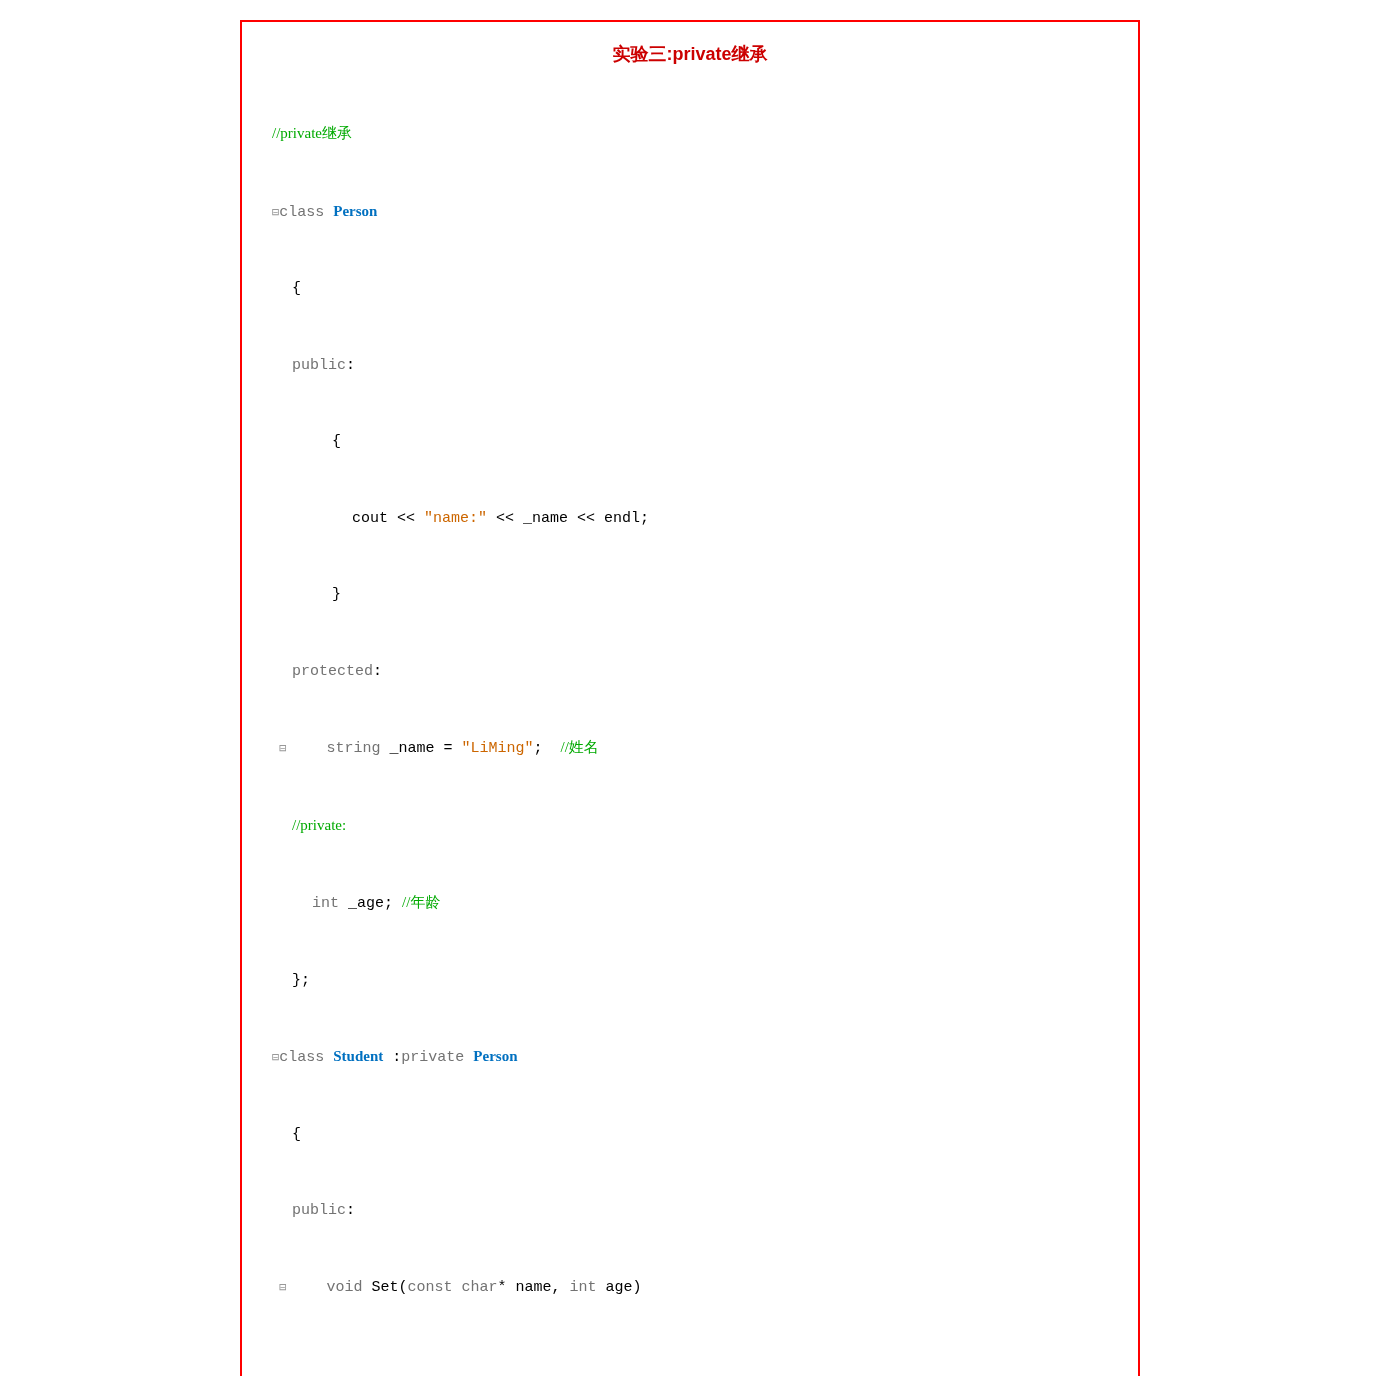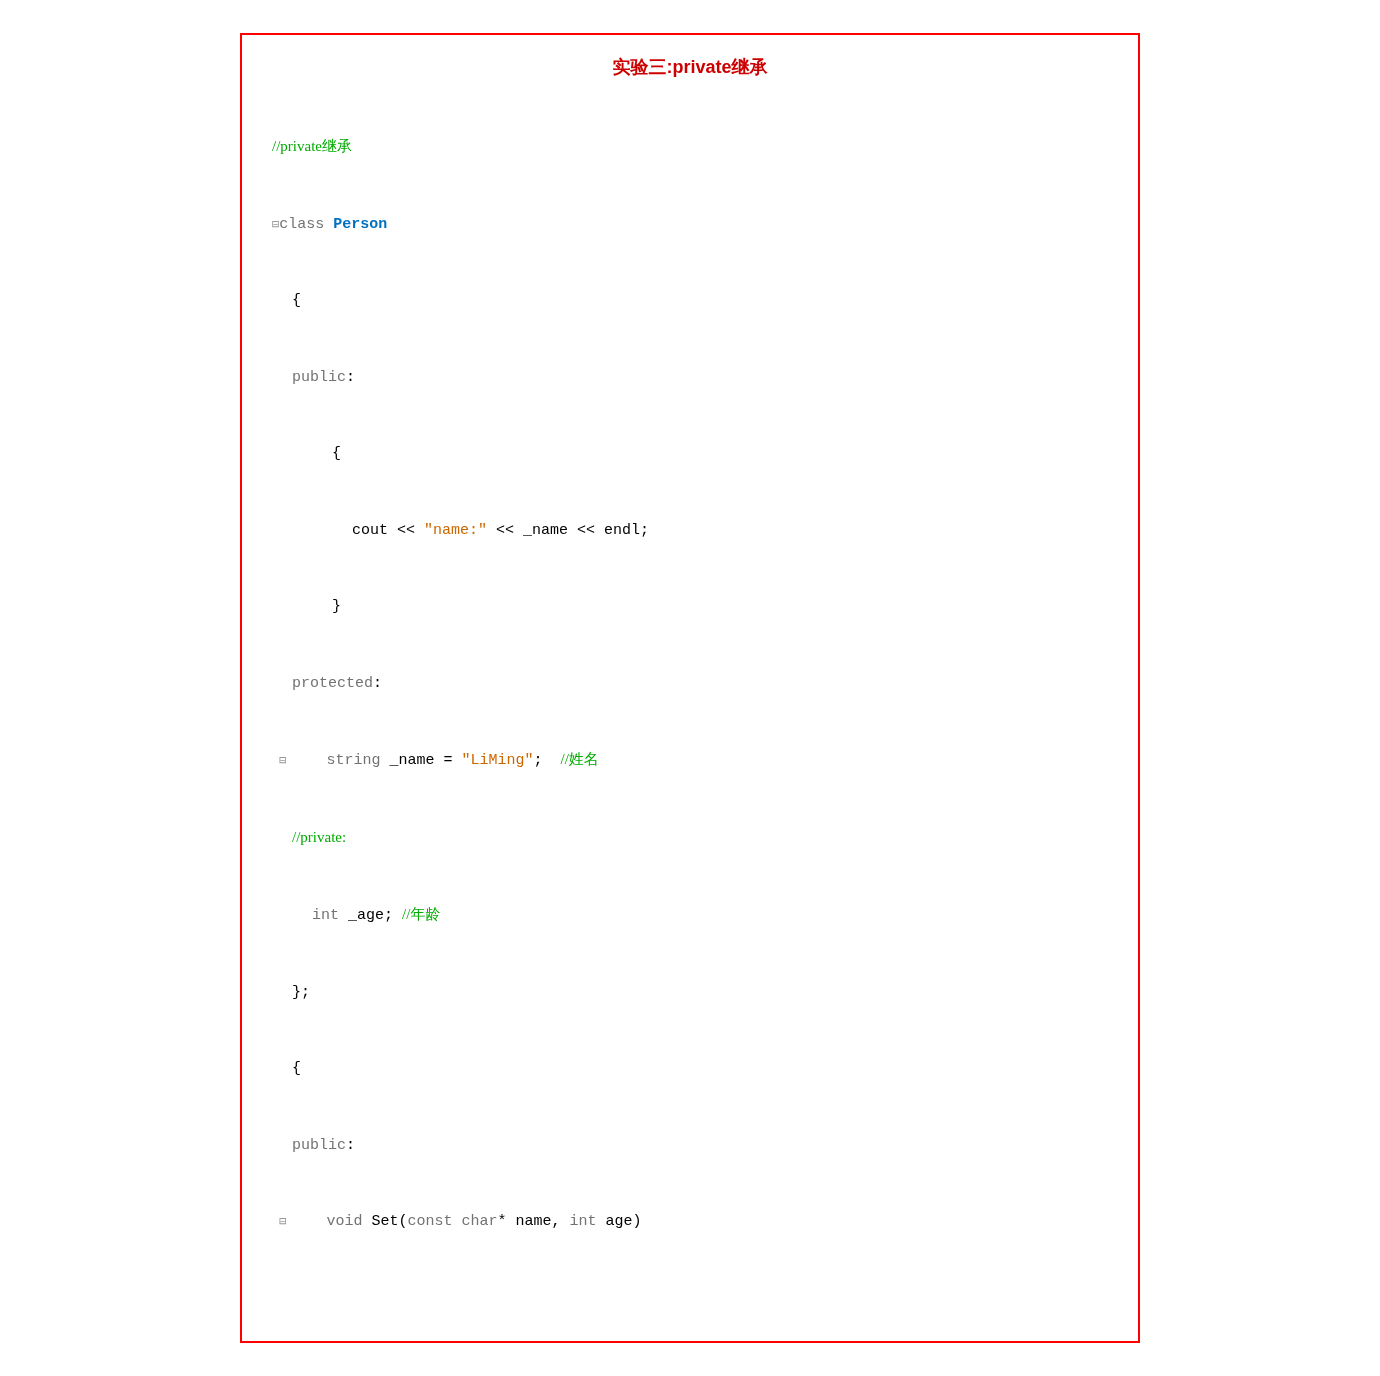--- a/index.html
+++ b/index.html
@@ -27,21 +27,21 @@
     .title {
       color: #cc0000;
       font-size: 18px;
       font-weight: bold;
       font-family: Arial, sans-serif;
       margin-bottom: 4px;
       text-align: center;
     }
     .comment { color: #00aa00; font-family: Liberation Serif, serif; }
     .keyword-blue { color: #737373; }
-    .class-name { color: #0070c0; font-weight: bold; }
+    .class-name { color: #0070c0; font-weight: bold; font-family: Liberation Serif, serif; }
     .normal { color: #000; }
     .string-val { color: #cc6600; }
     .line { display: block; }
     .indent1 { display: inline-block; width: 20px; }
     .indent2 { display: inline-block; width: 40px; }
     .indent3 { display: inline-block; width: 60px; }
     .indent4 { display: inline-block; width: 80px; }
     .fold-mark { color: #999; font-size: 12px; }
   </style>
 </head>
@@ -56,19 +56,20 @@
     <span class="line"><span class="indent1"></span><span class="normal">{</span></span>
     <span class="line"><span class="indent1"></span><span class="keyword-blue">public</span><span class="normal">:</span></span>
     <span class="line"><span class="indent3"></span><span class="normal">{</span></span>
     <span class="line"><span class="indent4"></span><span class="normal">cout &lt;&lt; </span><span class="string-val">"name:"</span><span class="normal"> &lt;&lt; _name &lt;&lt; endl;</span></span>
     <span class="line"><span class="indent3"></span><span class="normal">}</span></span>
     <span class="line"><span class="indent1"></span><span class="keyword-blue">protected</span><span class="normal">:</span></span>
     <span class="line"><span class="fold-mark"> ⊟</span><span class="indent2"></span><span class="keyword-blue">string</span> <span class="normal">_name = </span><span class="string-val">"LiMing"</span><span class="normal">;</span>  <span class="comment">//姓名</span></span>
     <span class="line"><span class="indent1"></span><span class="comment">//private:</span></span>
     <span class="line"><span class="indent2"></span><span class="keyword-blue">int</span> <span class="normal">_age;</span> <span class="comment">//年龄</span></span>
     <span class="line"><span class="indent1"></span><span class="normal">};</span></span>
+    <span class="line"><span class="fold-mark">⊟</span><span class="keyword-blue">class</span> <span class="class-name">Student</span> <span class="normal">:</span><span class="keyword-blue">private</span> <span class="class-name">Person</span></span>
     <span class="line"><span class="indent1"></span><span class="normal">{</span></span>
     <span class="line"><span class="indent1"></span><span class="keyword-blue">public</span><span class="normal">:</span></span>
     <span class="line"><span class="fold-mark"> ⊟</span><span class="indent2"></span><span class="keyword-blue">void</span> <span class="normal">Set(</span><span class="keyword-blue">const char</span><span class="normal">* name, </span><span class="keyword-blue">int</span><span class="normal"> age)</span></span>
     
   </div>
 
 </div>
 
 </body></html>

